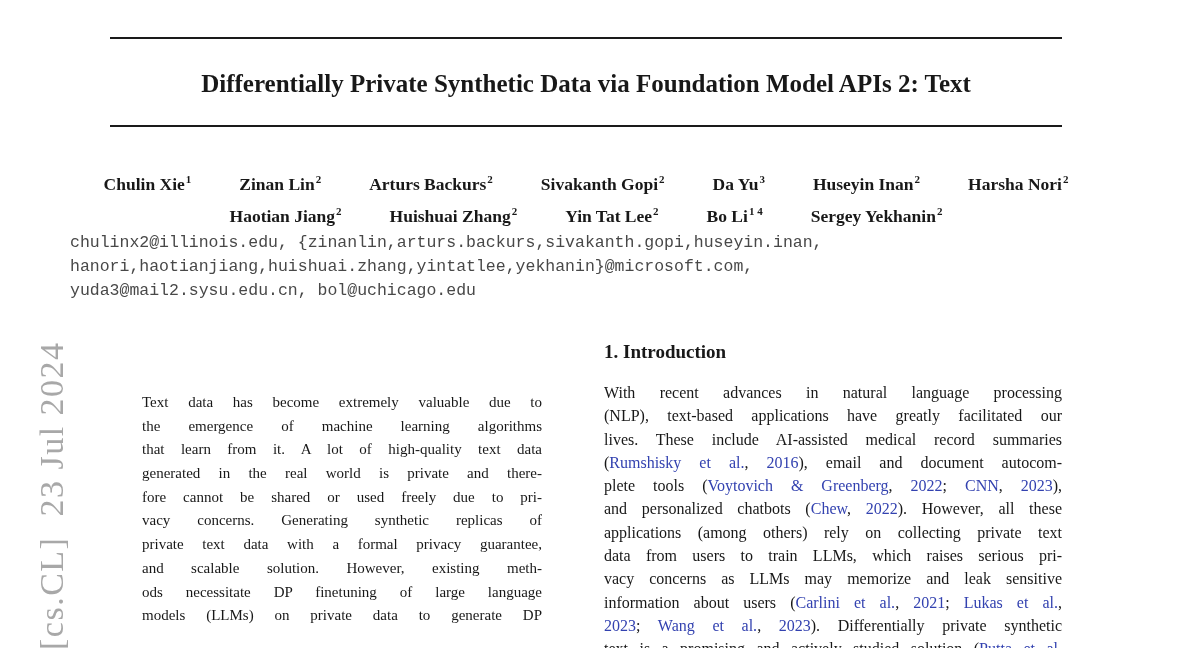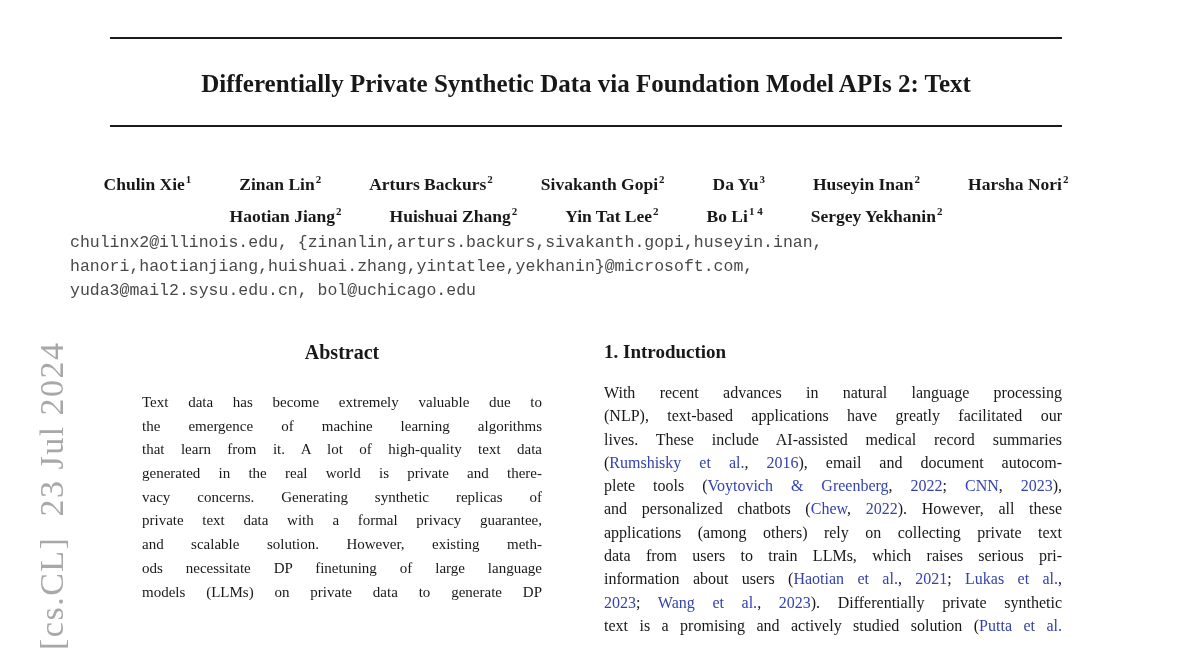--- a/index.html
+++ b/index.html
@@ -49,41 +49,42 @@
       <div><span class="author">Chulin Xie<sup>1</sup></span><span class="author">Zinan Lin<sup>2</sup></span><span class="author">Arturs Backurs<sup>2</sup></span><span class="author">Sivakanth Gopi<sup>2</sup></span><span class="author">Da Yu<sup>3</sup></span><span class="author">Huseyin Inan<sup>2</sup></span><span class="author">Harsha Nori<sup>2</sup></span></div>
       <div><span class="author">Haotian Jiang<sup>2</sup></span><span class="author">Huishuai Zhang<sup>2</sup></span><span class="author">Yin Tat Lee<sup>2</sup></span><span class="author">Bo Li<sup>1 4</sup></span><span class="author">Sergey Yekhanin<sup>2</sup></span></div>
     </div>
 
   <div class="emails">
       <div>chulinx2@illinois.edu, {zinanlin,arturs.backurs,sivakanth.gopi,huseyin.inan,</div>
       <div>hanori,haotianjiang,huishuai.zhang,yintatlee,yekhanin}@microsoft.com,</div>
       <div>yuda3@mail2.sysu.edu.cn, bol@uchicago.edu</div>
     </div>
 
-  <div class="abs-head">Abstract</div>
   <div class="abs-body">
       <div class="jline">Text data has become extremely valuable due to</div>
       <div class="jline">the emergence of machine learning algorithms</div>
       <div class="jline">that learn from it. A lot of high-quality text data</div>
       <div class="jline">generated in the real world is private and there-</div>
+      <div class="jline">fore cannot be shared or used freely due to pri-</div>
       <div class="jline">vacy concerns. Generating synthetic replicas of</div>
       <div class="jline">private text data with a formal privacy guarantee,</div>
       <div class="jline">and scalable solution.  However, existing meth-</div>
       <div class="jline">ods necessitate DP finetuning of large language</div>
       <div class="jline">models (LLMs) on private data to generate DP</div>
     </div>
 
   <div class="intro-head">1. Introduction</div>
   <div class="intro-body">
       <div class="jline"><span>With recent advances in natural language processing</span></div>
       <div class="jline"><span>(NLP), text-based applications have greatly facilitated our</span></div>
       <div class="jline"><span>lives. These include AI-assisted medical record summaries</span></div>
       <div class="jline"><span>(</span><span class="cite">Rumshisky et al.</span><span>, </span><span class="cite">2016</span><span>), email and document autocom-</span></div>
       <div class="jline"><span>plete tools (</span><span class="cite">Voytovich &amp; Greenberg</span><span>, </span><span class="cite">2022</span><span>; </span><span class="cite">CNN</span><span>, </span><span class="cite">2023</span><span>),</span></div>
       <div class="jline"><span>and personalized chatbots (</span><span class="cite">Chew</span><span>, </span><span class="cite">2022</span><span>). However, all these</span></div>
       <div class="jline"><span>applications (among others) rely on collecting private text</span></div>
       <div class="jline"><span>data from users to train LLMs, which raises serious pri-</span></div>
-      <div class="jline"><span>information about users (</span><span class="cite">Haotian et al.</span><span>, </span><span class="cite">2021</span><span>; </span><span class="cite">Lukas et al.</span><span>,</span></div>
+      <div class="jline"><span>vacy concerns as LLMs may memorize and leak sensitive</span></div>
+      <div class="jline"><span>information about users (</span><span class="cite">Carlini et al.</span><span>, </span><span class="cite">2021</span><span>; </span><span class="cite">Lukas et al.</span><span>,</span></div>
       <div class="jline"><span class="cite">2023</span><span>; </span><span class="cite">Wang et al.</span><span>, </span><span class="cite">2023</span><span>). Differentially private synthetic</span></div>
       <div class="jline"><span>text is a promising and actively studied solution (</span><span class="cite">Putta et al.</span></div>
     </div>
 
 </div>
 
 </body></html>

